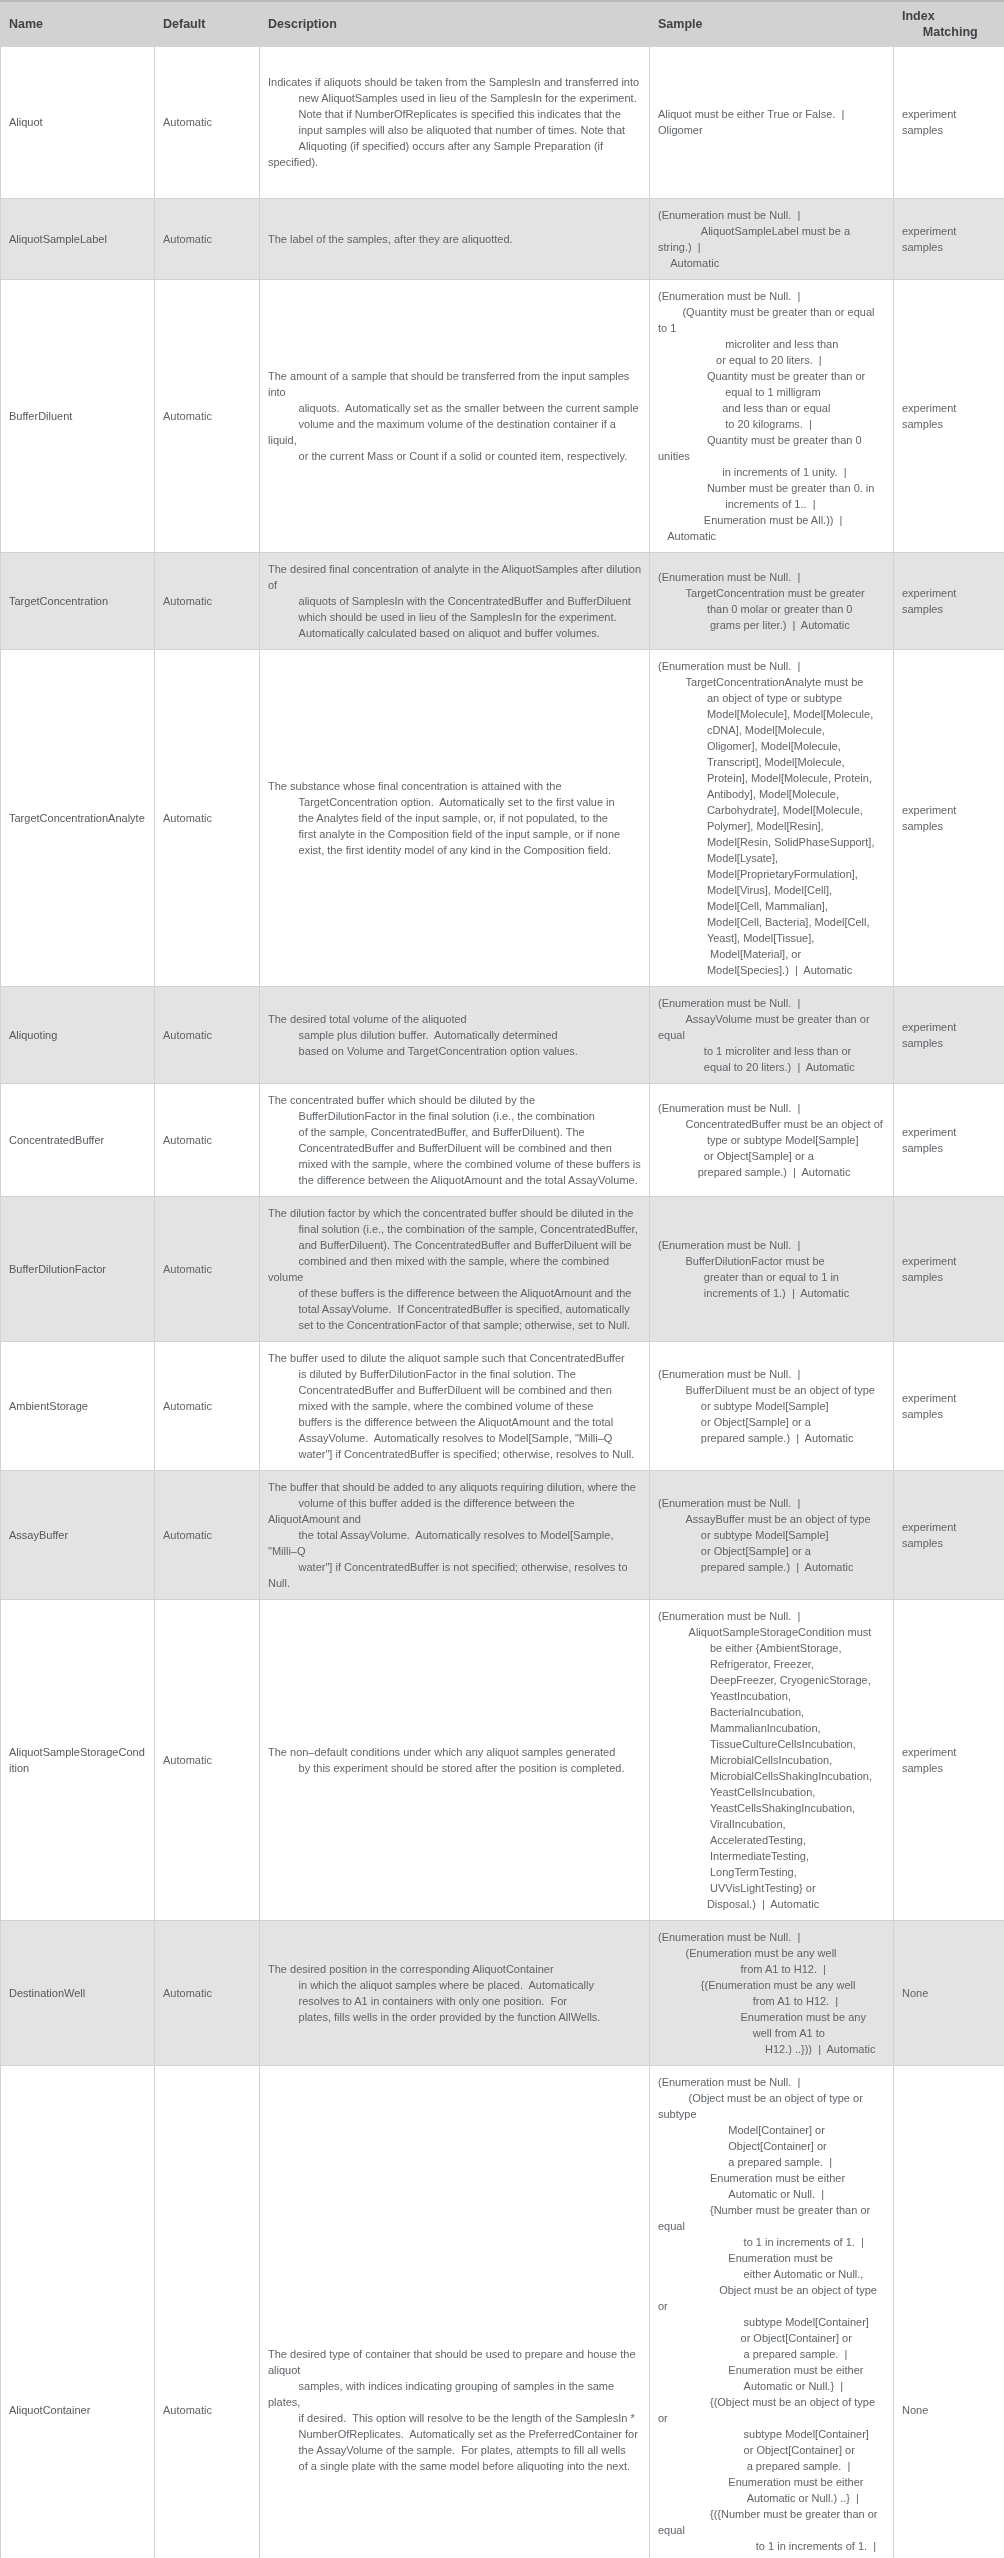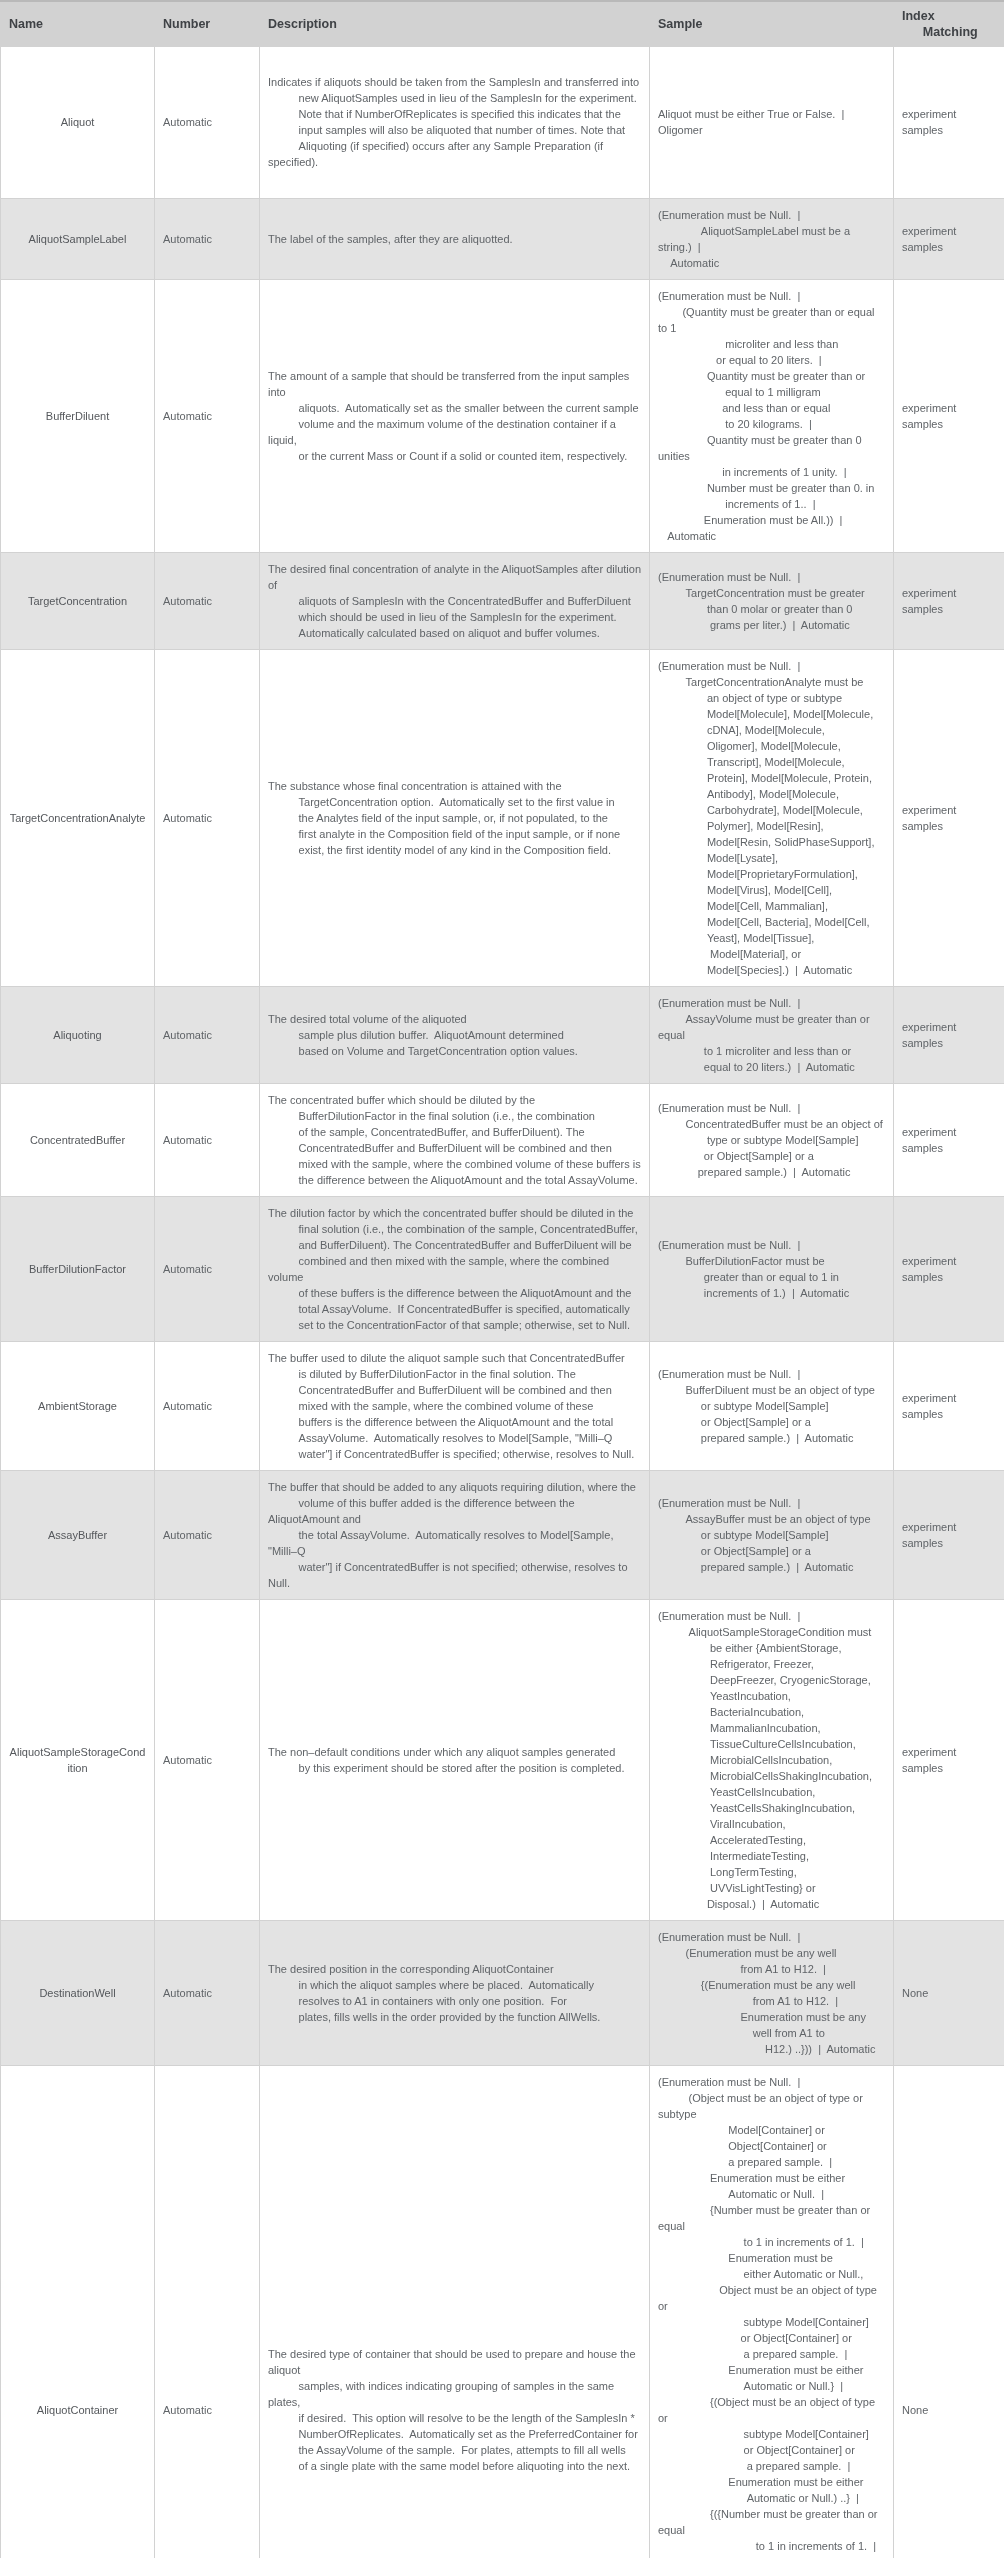--- a/index.html
+++ b/index.html
@@ -8,21 +8,21 @@
   table{border-collapse:collapse;table-layout:fixed;width:1004px;
         border-top:2px solid #b9b9b9;border-bottom:3px solid #a6a6a6;
         border-left:1px solid #cfcfcf;border-right:1px solid #cfcfcf;}
   col.c-name{width:154px;} col.c-default{width:105px;} col.c-desc{width:390px;}
   col.c-pattern{width:244px;} col.c-index{width:111px;}
   th,td{border:1px solid #d2d2d2;vertical-align:middle;box-sizing:border-box;}
   thead th{background:#d2d2d2;color:#3f4246;font-weight:bold;text-align:left;
            font-size:12.5px;height:45px;padding:4px 8px;white-space:pre-wrap;line-height:16px;}
   td{font-size:11px;color:#606468;padding:8px;line-height:16px;}
   td.pre{white-space:pre-wrap;overflow-wrap:anywhere;}
-  td.name-cell{overflow-wrap:anywhere;color:#55585c;text-align:center;}
+  td.name-cell{overflow-wrap:anywhere;color:#55585c;}
   tbody tr:nth-child(even) td{background:#e3e3e3;}
   tbody tr:nth-child(1){height:152px;}
   tbody tr:nth-child(2){height:56px;}
   tbody tr:nth-child(3){height:196px;}
   tbody tr:nth-child(4){height:76px;}
   tbody tr:nth-child(5){height:332px;}
   tbody tr:nth-child(6){height:76px;}
   tbody tr:nth-child(7){height:110px;}
   tbody tr:nth-child(8){height:120px;}
   tbody tr:nth-child(9){height:126px;}
@@ -41,21 +41,21 @@
     <colgroup>
       <col class="c-name">
         <col class="c-default">
         <col class="c-desc">
         <col class="c-pattern">
         <col class="c-index">
     </colgroup>
     <thead>
       <tr>
         <th>Name</th>
-        <th>Number</th>
+        <th>Default</th>
         <th>Description</th>
         <th>Sample</th>
         <th>Index
       Matching</th>
       </tr>
     </thead>
     <tbody>
   <tr>
     <td class="name-cell">Aliquot</td>
     <td>Automatic</td>
@@ -144,21 +144,21 @@
                 Yeast], Model[Tissue],
                  Model[Material], or
                 Model[Species].)  |  Automatic</td>
     <td>experiment samples</td>
   </tr>
 
   <tr>
     <td class="name-cell">Aliquoting</td>
     <td>Automatic</td>
     <td class="pre">The desired total volume of the aliquoted
-          sample plus dilution buffer.  AliquotAmount determined
+          sample plus dilution buffer.  Automatically determined
           based on Volume and TargetConcentration option values.</td>
     <td class="pre">(Enumeration must be Null.  |
          AssayVolume must be greater than or equal
                to 1 microliter and less than or
                equal to 20 liters.)  |  Automatic</td>
     <td>experiment samples</td>
   </tr>
 
   <tr>
     <td class="name-cell">ConcentratedBuffer</td>

